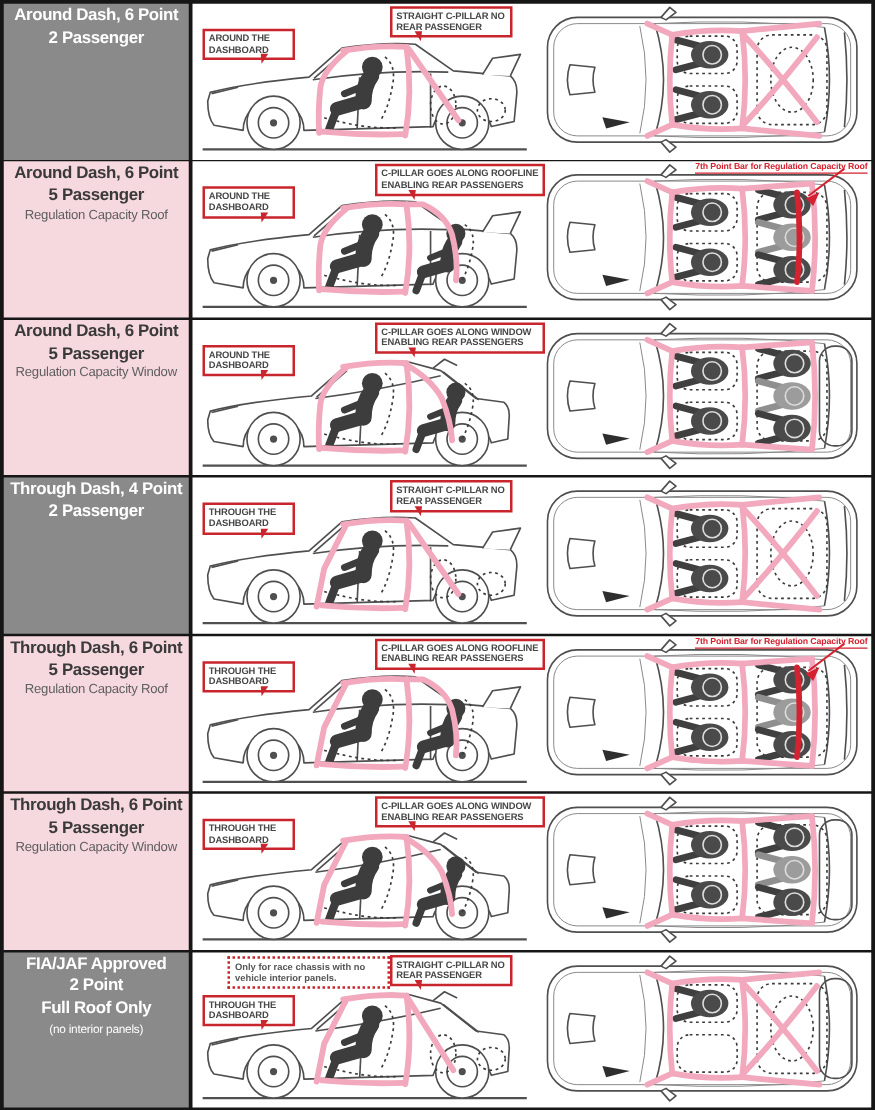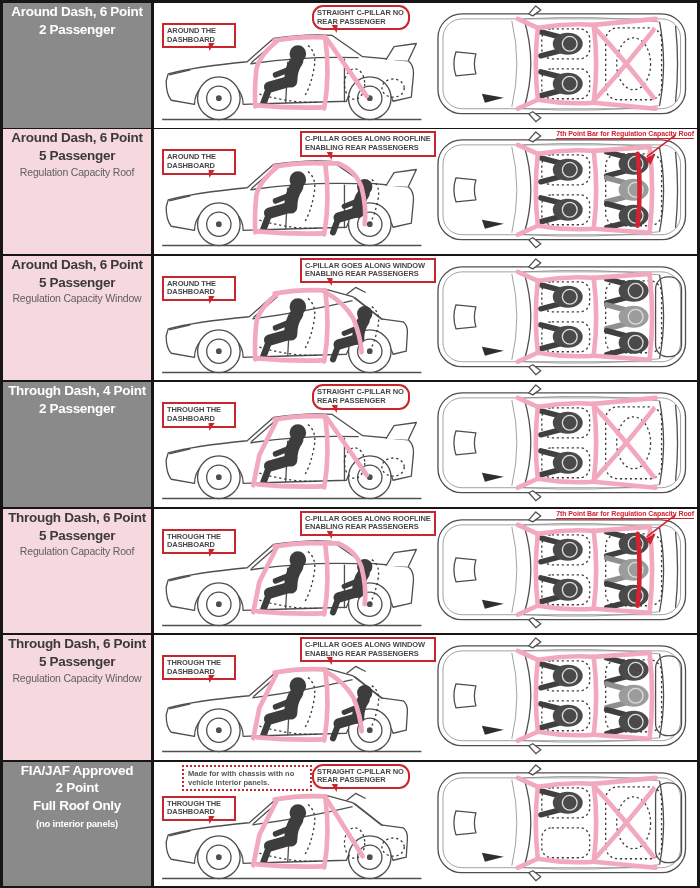--- a/index.html
+++ b/index.html
@@ -8,35 +8,35 @@
   .row{display:grid;grid-template-columns:148px 1fr;gap:3px;min-height:0;}
   .label-cell{display:flex;flex-direction:column;align-items:center;
               text-align:center;padding:0 5px;overflow:hidden;}
   .bg-gray{background:var(--row_gray,#8a8a8a);}
   .bg-pink{background:var(--row_pink,#f6d8df);}
   .bg-gray .t1{color:var(--title_on_gray,#fff);}
   .bg-pink .t1{color:var(--title_on_pink,#3a3a3a);}
   .t1{font-weight:bold;font-size:13.5px;line-height:1.32;letter-spacing:-0.3px;white-space:nowrap;}
   .sub{font-size:10.5px;line-height:1.5;letter-spacing:-0.2px;white-space:nowrap;}
   .bg-pink .sub{color:var(--subtitle_on_pink,#5f5f5f);}
-  .sub-race{font-weight:bold;font-size:9.5px;color:var(--title_on_gray,#fff);margin-top:2px;}
+  .sub-race{font-weight:normal;font-size:9.5px;color:var(--title_on_gray,#fff);margin-top:2px;}
   .diagram-cell{background:var(--panel_white,#fff);position:relative;display:flex;min-width:0;}
   .side-view,.top-view{position:relative;flex:1 1 50%;min-width:0;}
   .side-view svg,.top-view svg{width:100%;height:100%;display:block;}
   .callout{position:absolute;background:#fff;border:2px solid var(--callout_red,#c9252c);
            color:#474747;font-weight:bold;font-size:7.5px;line-height:1.15;padding:2px 3px;
            letter-spacing:-0.1px;z-index:4;}
   .callout::after{content:"";position:absolute;bottom:-8px;width:0;height:0;
            border:3px solid transparent;border-top:8px solid var(--callout_red,#c9252c);
            transform:skewX(-16deg);}
   .callout.dash{left:8px;top:20px;width:64px;}
   .callout.dash::after{left:62%;}
   .callout.pillar{top:2px;}
   .callout.pillar::after{left:20%;transform:skewX(14deg);}
-  .pillar-straight{left:158px;width:88px;border-radius:11px;}
+  .pillar-straight{left:158px;width:88px;}
   .pillar-long{left:146px;width:126px;}
   .row-7 .callout.dash{top:34px;}
   .note-box{position:absolute;left:28px;top:3px;width:118px;background:#fff;
             border:2px dotted var(--callout_red,#c9252c);color:#555;font-weight:bold;
             font-size:7.5px;line-height:1.2;padding:2px 4px;z-index:3;}
   .top-label{position:absolute;top:1px;right:3px;color:var(--accent_red,#d42230);
              font-weight:bold;font-size:7px;letter-spacing:-0.1px;white-space:nowrap;
              border-bottom:1.5px solid var(--accent_red,#d42230);padding-bottom:1px;z-index:4;}
 </style>
 </head>
@@ -822,21 +822,21 @@
     </g>
             </g>
   <g stroke="#f2a8bd" stroke-width="4.6" fill="none" stroke-linecap="round" stroke-linejoin="round">
     <path d="M121,38 L104,72 L98,102"></path>
     <path d="M119,37 Q145,32.5 169,34"></path>
     <path d="M169,34 Q174,70 168,104"></path>
     <path d="M102,101 Q135,104 166,103"></path>
     <path d="M170,36 L206,93"></path>
   </g>
           </svg>
-        <div class="note-box">Made for with chassis with no vehicle interior panels.</div>
+        <div class="note-box">Only for race chassis with no vehicle interior panels.</div>
         <div class="callout dash">THROUGH THE DASHBOARD</div>
         <div class="callout pillar pillar-straight">STRAIGHT C-PILLAR NO REAR PASSENGER</div>
       </div>
       <div class="top-view">
         <svg viewBox="0 0 272 123" preserveAspectRatio="xMidYMid meet">
   <g stroke="#4f4f4f" stroke-width="1.3" stroke-linejoin="round" fill="none">
     <rect x="12" y="10" width="248" height="100" rx="24" fill="#fff"></rect>
     <rect x="17" y="15" width="238" height="90" rx="19" stroke="#8a8a8a" stroke-width="0.8"></rect>
     <path d="M98,15 Q112,60 98,105"></path>
     <path d="M86,17 Q96,60 86,103" stroke="#8a8a8a" stroke-width="0.8"></path>

